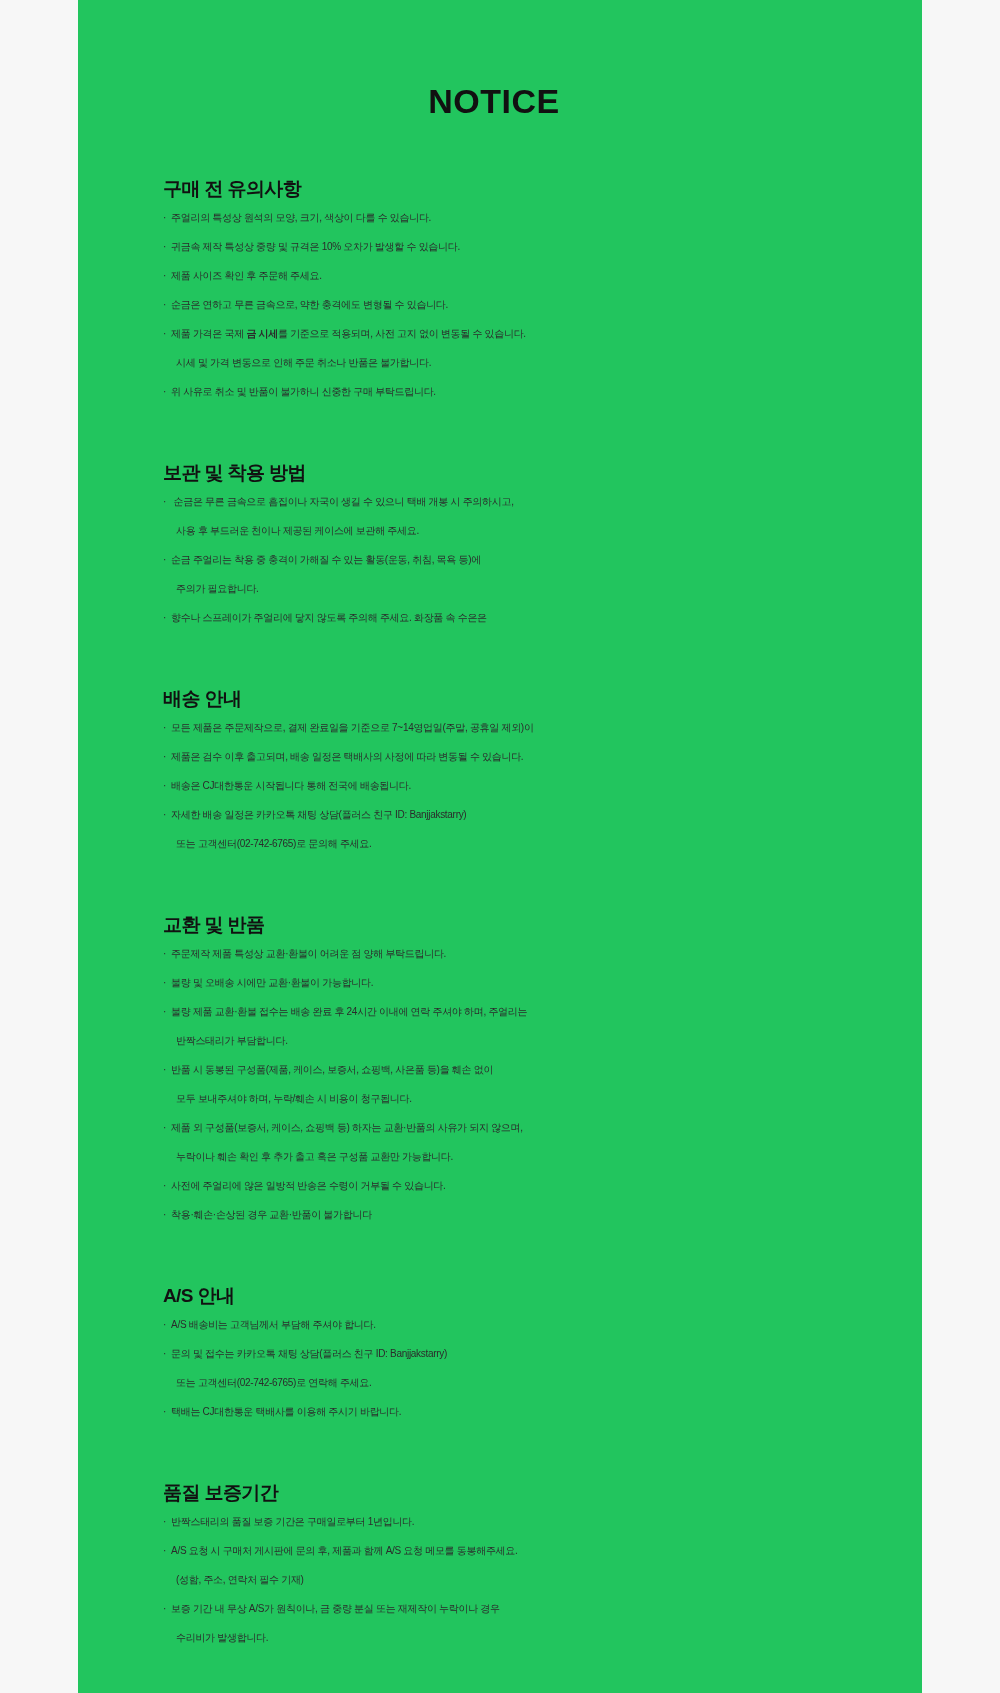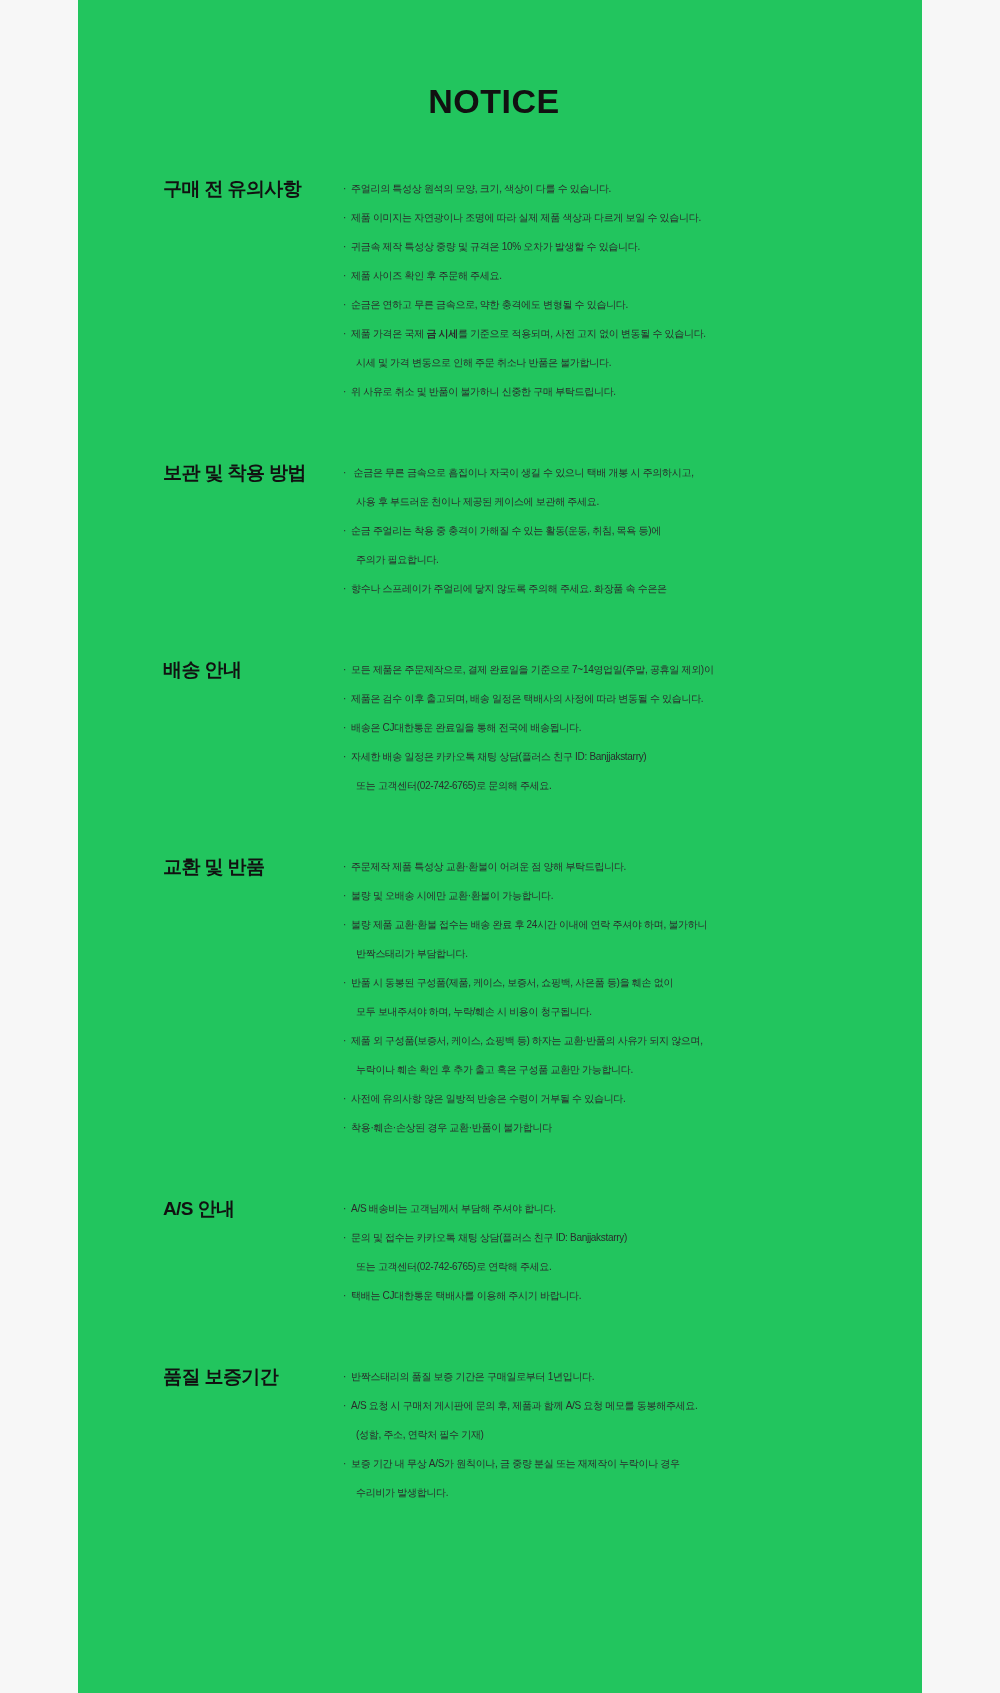--- a/index.html
+++ b/index.html
@@ -26,20 +26,21 @@
     font-weight: 800;
     letter-spacing: 0.5px;
     color: #111111;
   }
   .sections { display: block; }
   .section {
     display: flex;
     align-items: flex-start;
     padding-left: 85px;
     margin-bottom: 52px;
+    flex-direction: column;
   }
   .section:last-child { margin-bottom: 0; }
   .section-heading {
     flex: none;
     width: 180px;
     font-size: 19px;
     font-weight: 800;
     letter-spacing: -0.6px;
     line-height: 29px;
     color: #111111;
@@ -66,21 +67,20 @@
 </head>
 <body>
 
 <div class="page">
   <h1 class="page-title">NOTICE</h1>
   <div class="sections">
       <section class="section">
     <div class="section-heading">구매 전 유의사항</div>
     <div class="section-lines">
           <div class="line"><span class="bullet">·</span><span class="line-text"><span>주얼리의 특성상 원석의 모양, 크기, 색상이 다를 수 있습니다.</span></span></div>
-          <div class="line"><span class="bullet">·</span><span class="line-text"><span>제품 이미지는 자연광이나 조명에 따라 실제 제품 색상과 다르게 보일 수 있습니다.</span></span></div>
           <div class="line"><span class="bullet">·</span><span class="line-text"><span>귀금속 제작 특성상 중량 및 규격은 10% 오차가 발생할 수 있습니다.</span></span></div>
           <div class="line"><span class="bullet">·</span><span class="line-text"><span>제품 사이즈 확인 후 주문해 주세요.</span></span></div>
           <div class="line"><span class="bullet">·</span><span class="line-text"><span>순금은 연하고 무른 금속으로, 약한 충격에도 변형될 수 있습니다.</span></span></div>
           <div class="line"><span class="bullet">·</span><span class="line-text"><span>제품 가격은 국제 </span><b>금 시세</b><span>를 기준으로 적용되며, 사전 고지 없이 변동될 수 있습니다.</span></span></div>
           <div class="line indent"><span class="line-text"><span>시세 및 가격 변동으로 인해 주문 취소나 반품은 불가합니다.</span></span></div>
           <div class="line"><span class="bullet">·</span><span class="line-text"><span>위 사유로 취소 및 반품이 불가하니 신중한 구매 부탁드립니다.</span></span></div>
         </div>
   </section>
       <section class="section">
     <div class="section-heading">보관 및 착용 방법</div>
@@ -90,37 +90,37 @@
           <div class="line"><span class="bullet">·</span><span class="line-text"><span>순금 주얼리는 착용 중 충격이 가해질 수 있는 활동(운동, 취침, 목욕 등)에</span></span></div>
           <div class="line indent"><span class="line-text"><span>주의가 필요합니다.</span></span></div>
           <div class="line"><span class="bullet">·</span><span class="line-text"><span>향수나 스프레이가 주얼리에 닿지 않도록 주의해 주세요. 화장품 속 수은은</span></span></div>
         </div>
   </section>
       <section class="section">
     <div class="section-heading">배송 안내</div>
     <div class="section-lines">
           <div class="line"><span class="bullet">·</span><span class="line-text"><span>모든 제품은 주문제작으로, 결제 완료일을 기준으로 7~14영업일(주말, 공휴일 제외)이</span></span></div>
           <div class="line"><span class="bullet">·</span><span class="line-text"><span>제품은 검수 이후 출고되며, 배송 일정은 택배사의 사정에 따라 변동될 수 있습니다.</span></span></div>
-          <div class="line"><span class="bullet">·</span><span class="line-text"><span>배송은 CJ대한통운 완료일을 통해 전국에 배송됩니다.</span></span></div>
+          <div class="line"><span class="bullet">·</span><span class="line-text"><span>배송은 CJ대한통운 시작됩니다 통해 전국에 배송됩니다.</span></span></div>
           <div class="line"><span class="bullet">·</span><span class="line-text"><span>자세한 배송 일정은 카카오톡 채팅 상담(플러스 친구 ID: Banjjakstarry)</span></span></div>
           <div class="line indent"><span class="line-text"><span>또는 고객센터(02-742-6765)로 문의해 주세요.</span></span></div>
         </div>
   </section>
       <section class="section">
     <div class="section-heading">교환 및 반품</div>
     <div class="section-lines">
           <div class="line"><span class="bullet">·</span><span class="line-text"><span>주문제작 제품 특성상 교환·환불이 어려운 점 양해 부탁드립니다.</span></span></div>
           <div class="line"><span class="bullet">·</span><span class="line-text"><span>불량 및 오배송 시에만 교환·환불이 가능합니다.</span></span></div>
-          <div class="line"><span class="bullet">·</span><span class="line-text"><span>불량 제품 교환·환불 접수는 배송 완료 후 24시간 이내에 연락 주셔야 하며, 불가하니</span></span></div>
+          <div class="line"><span class="bullet">·</span><span class="line-text"><span>불량 제품 교환·환불 접수는 배송 완료 후 24시간 이내에 연락 주셔야 하며, 주얼리는</span></span></div>
           <div class="line indent"><span class="line-text"><span>반짝스태리가 부담합니다.</span></span></div>
           <div class="line"><span class="bullet">·</span><span class="line-text"><span>반품 시 동봉된 구성품(제품, 케이스, 보증서, 쇼핑백, 사은품 등)을 훼손 없이</span></span></div>
           <div class="line indent"><span class="line-text"><span>모두 보내주셔야 하며, 누락/훼손 시 비용이 청구됩니다.</span></span></div>
           <div class="line"><span class="bullet">·</span><span class="line-text"><span>제품 외 구성품(보증서, 케이스, 쇼핑백 등) 하자는 교환·반품의 사유가 되지 않으며,</span></span></div>
           <div class="line indent"><span class="line-text"><span>누락이나 훼손 확인 후 추가 출고 혹은 구성품 교환만 가능합니다.</span></span></div>
-          <div class="line"><span class="bullet">·</span><span class="line-text"><span>사전에 유의사항 않은 일방적 반송은 수령이 거부될 수 있습니다.</span></span></div>
+          <div class="line"><span class="bullet">·</span><span class="line-text"><span>사전에 주얼리에 않은 일방적 반송은 수령이 거부될 수 있습니다.</span></span></div>
           <div class="line"><span class="bullet">·</span><span class="line-text"><span>착용·훼손·손상된 경우 교환·반품이 불가합니다</span></span></div>
         </div>
   </section>
       <section class="section">
     <div class="section-heading">A/S 안내</div>
     <div class="section-lines">
           <div class="line"><span class="bullet">·</span><span class="line-text"><span>A/S 배송비는 고객님께서 부담해 주셔야 합니다.</span></span></div>
           <div class="line"><span class="bullet">·</span><span class="line-text"><span>문의 및 접수는 카카오톡 채팅 상담(플러스 친구 ID: Banjjakstarry)</span></span></div>
           <div class="line indent"><span class="line-text"><span>또는 고객센터(02-742-6765)로 연락해 주세요.</span></span></div>
           <div class="line"><span class="bullet">·</span><span class="line-text"><span>택배는 CJ대한통운 택배사를 이용해 주시기 바랍니다.</span></span></div>

